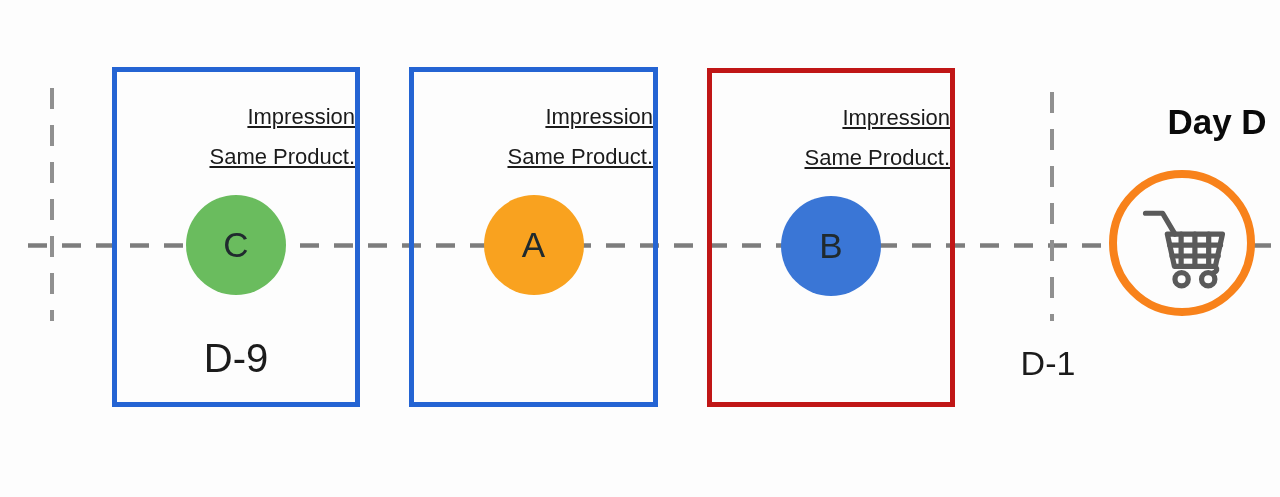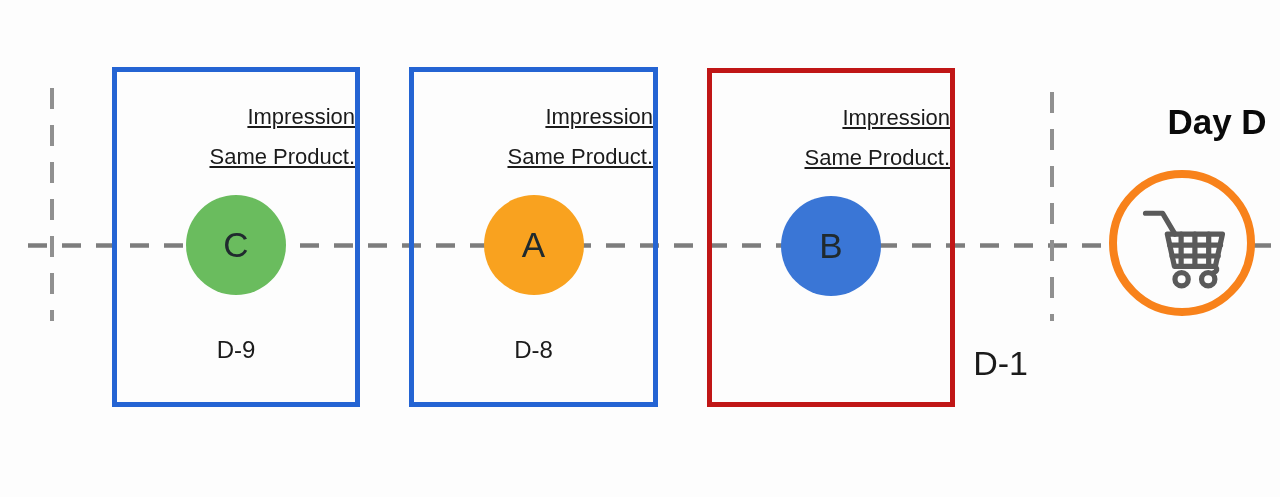--- a/index.html
+++ b/index.html
@@ -52,31 +52,31 @@
     z-index: 2;
   }
   .product-circle span {
     font-size: 35px;
     color: #202a2e;
   }
   .box-day {
     position: absolute;
     top: 264px; left: 0; right: 0;
     text-align: center;
-    font-size: 24px;
+    font-size: 40px;
     color: #1b1b1b;
   }
   .axis-label {
     position: absolute;
     font-size: 34px;
     color: #1b1b1b;
     z-index: 1;
   }
   .axis-label.d14 { left: 10px; top: 342px; width: 84px; text-align: center; }
-  .axis-label.d1  { left: 952px; top: 344px; width: 76px; text-align: right; }
+  .axis-label.d1  { left: 1010px; top: 344px; width: 76px; text-align: center; }
   .day-d-label {
     position: absolute;
     left: 1118px; top: 102px;
     width: 110px;
     text-align: center;
     font-size: 35px;
     font-weight: bold;
     color: #0a0a0a;
     z-index: 1;
     margin-left: 44px;
@@ -126,21 +126,20 @@
   </div>
 
   <div class="event-box b2" style="border-color: rgb(36, 100, 211);">
     <div class="box-title">
       <div>Impression</div>
       <div>Same Product.</div>
     </div>
     <div class="product-circle" style="background-color: rgb(249, 162, 31);">
       <span>A</span>
     </div>
-    <div class="box-day">D-8</div>
   </div>
 
   <div class="event-box b3" style="border-color: rgb(192, 22, 22);">
     <div class="box-title">
       <div>Impression</div>
       <div>Same Product.</div>
     </div>
     <div class="product-circle" style="background-color: rgb(58, 118, 214);">
       <span>B</span>
     </div>

